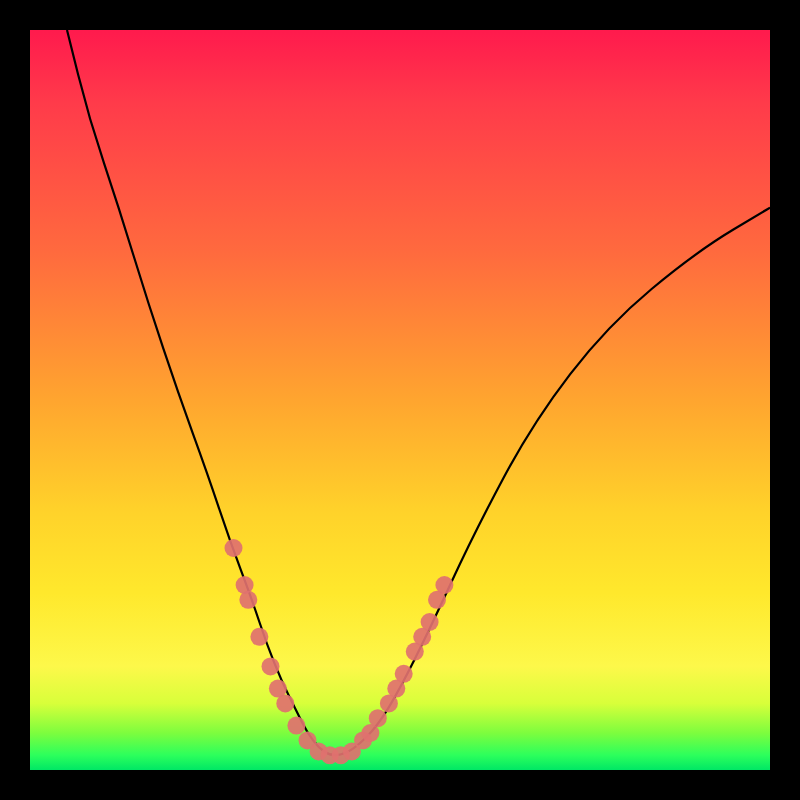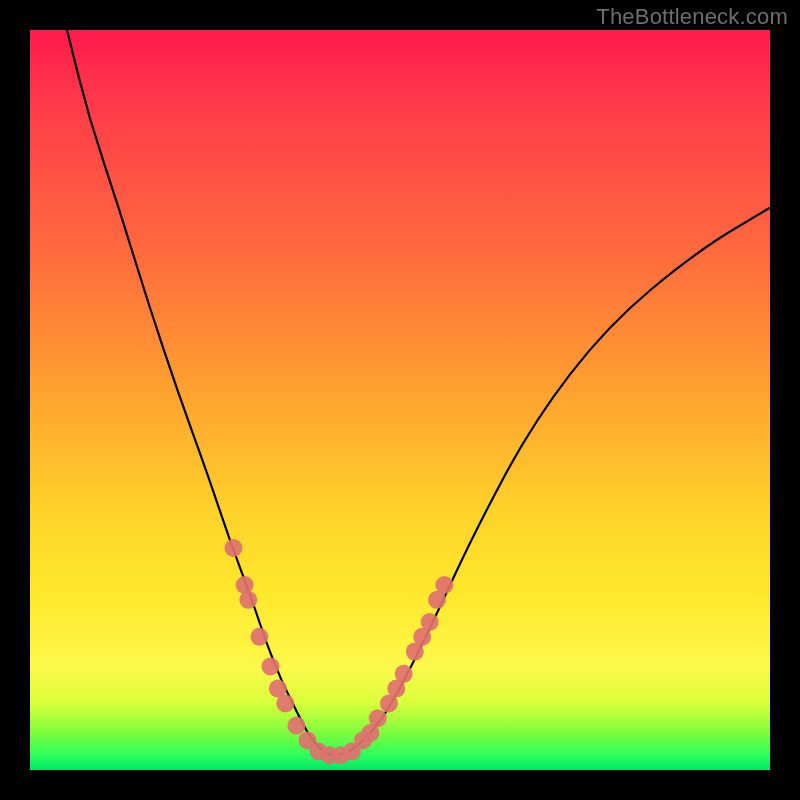--- a/index.html
+++ b/index.html
@@ -58,21 +58,20 @@
   }
   .scatter-dot {
     fill: #e0716f;
     fill-opacity: 0.92;
   }
 </style>
 </head>
 <body>
 
 <div class="frame">
-  <div class="watermark">TheBottleneck.com</div>
   <div class="plot">
     <svg class="curve" viewBox="0 0 740 740" preserveAspectRatio="none">
       <path id="curve-path" fill="none" stroke="#000" stroke-width="2.2" d="M 37.0 0.0 Q 37.0 0.0 48.1 44.4 Q 59.2 88.8 74.0 133.2 Q 88.8 177.6 103.6 225.7 Q 118.4 273.8 133.2 318.2 Q 148.0 362.6 162.8 403.3 Q 177.6 444.0 188.7 477.3 Q 199.8 510.6 210.9 540.2 Q 222.0 569.8 229.4 592.0 Q 236.8 614.2 244.2 632.7 Q 251.6 651.2 259.0 666.0 Q 266.4 680.8 271.9 691.9 Q 277.5 703.0 283.1 710.4 Q 288.6 717.8 294.2 721.5 Q 299.7 725.2 305.3 725.2 Q 310.8 725.2 318.2 721.5 Q 325.6 717.8 336.7 706.7 Q 347.8 695.6 358.9 677.1 Q 370.0 658.6 384.8 629.0 Q 399.6 599.4 421.8 551.3 Q 444.0 503.2 473.6 447.7 Q 503.2 392.2 540.2 344.1 Q 577.2 296.0 621.6 259.0 Q 666.0 222.0 703.0 199.8 T 740.0 177.6"></path>
       <g id="scatter-group">
           <circle cx="203.5" cy="518.0" r="9" class="scatter-dot"></circle>
           <circle cx="214.6" cy="555.0" r="9" class="scatter-dot"></circle>
           <circle cx="218.3" cy="569.8" r="9" class="scatter-dot"></circle>
           <circle cx="229.4" cy="606.8" r="9" class="scatter-dot"></circle>
           <circle cx="240.5" cy="636.4" r="9" class="scatter-dot"></circle>
           <circle cx="247.9" cy="658.6" r="9" class="scatter-dot"></circle>

